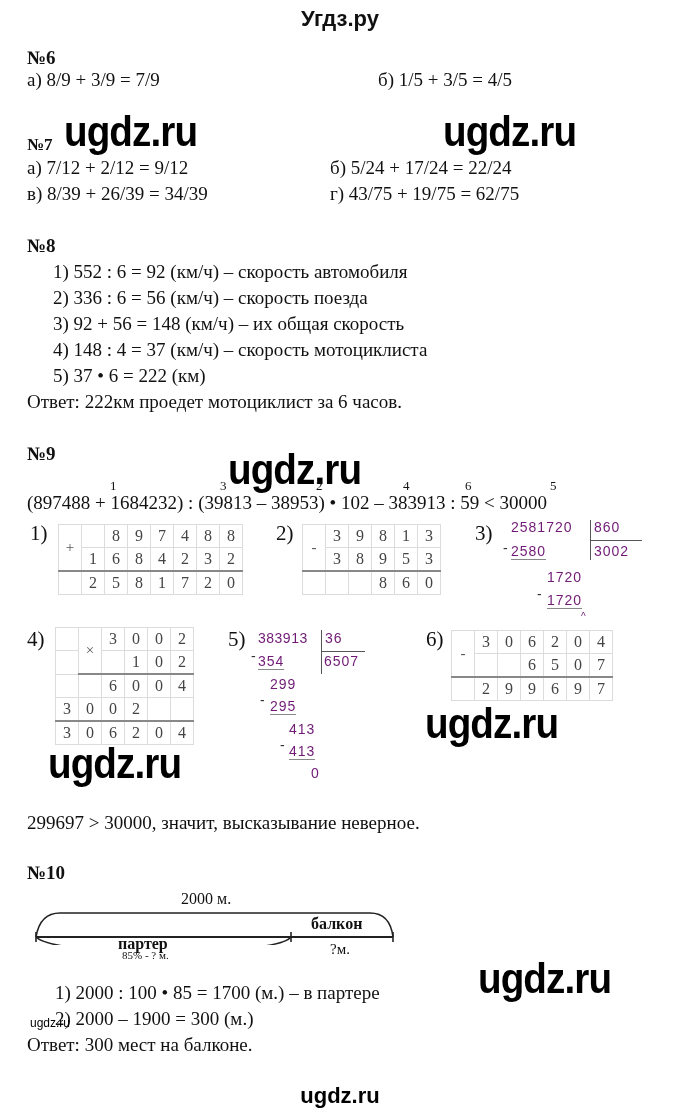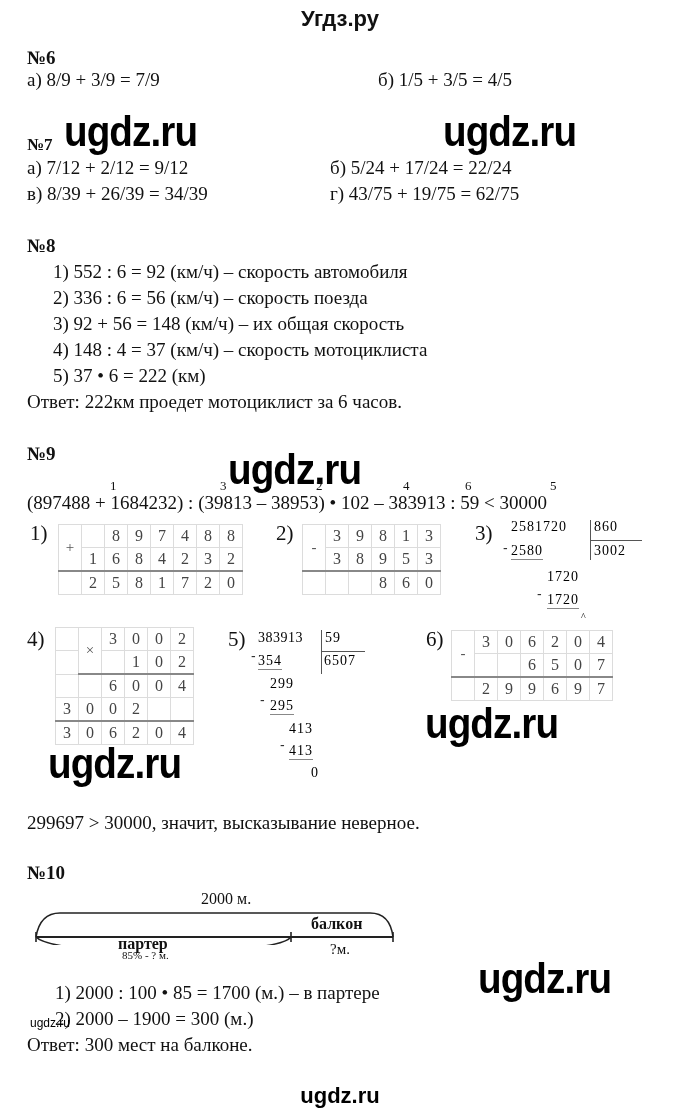--- a/index.html
+++ b/index.html
@@ -13,21 +13,21 @@
   .wm-small { font-family:"Liberation Sans", sans-serif; font-weight:bold; font-size:22px; color:#000; }
   .wm-tiny { font-family:"Liberation Sans", sans-serif; font-size:12px; color:#000; }
   .order { font-family:"Liberation Serif", serif; font-size:13px; }
 
   table.grid { border-collapse:collapse; position:absolute; }
   table.grid td { width:22px; height:22px; border:1px solid #dcdcdc; text-align:center; vertical-align:middle;
     font-family:"Liberation Serif", serif; font-size:16px; color:#444; padding:0; }
   table.grid tr.sep td { border-top:2px solid #888; }
   table.grid td.op { color:#555; font-size:15px; }
 
-  .ld { font-family:Liberation Serif, serif; font-size:14px; color:#000000; letter-spacing:1px; }
+  .ld { font-family:Liberation Sans, sans-serif; font-size:14px; color:#701a75; letter-spacing:1px; }
   .uline { border-bottom:1.5px solid #888; }
   .vline { position:absolute; border-left:1.5px solid #555; }
   .hline { position:absolute; border-top:1.5px solid #555; }
   .minus { font-family:"Liberation Sans", sans-serif; font-size:14px; color:#333; }
 </style>
 </head>
 <body>
 
 <div class="abs site-title">Угдз.ру</div>
 
@@ -183,21 +183,21 @@
         <td>0</td>
         <td>4</td>
   </tr>
 </tbody>
   </table>
 
 <div class="abs txt" style="left:228px; top:627px; font-size:21px;">5)</div>
 <div>
   <div class="abs ld" style="left:258px; top:630px; letter-spacing:0.5px;">383913</div>
   <div class="vline" style="left:321px; top:630px; height:44px;"></div>
-  <div class="abs ld" style="left:325px; top:630px;">59</div>
+  <div class="abs ld" style="left:325px; top:630px;">36</div>
   <div class="hline" style="left:321px; top:651px; width:44px;"></div>
   <div class="abs ld" style="left:324px; top:653px;">6507</div>
   <div class="abs minus" style="left:251px; top:648px;">-</div>
   <div class="abs ld uline" style="left:258px; top:653px;">354</div>
   <div class="abs ld" style="left:270px; top:676px;text-align:right;">299</div>
   <div class="abs minus" style="left:260px; top:692px;">-</div>
   <div class="abs ld uline" style="left:270px; top:698px;text-align:center;">295</div>
   <div class="abs ld" style="left:289px; top:721px;">413</div>
   <div class="abs minus" style="left:280px; top:737px;">-</div>
   <div class="abs ld uline" style="left:289px; top:743px;">413</div>
@@ -235,21 +235,21 @@
   </tr>
 </tbody>
   </table>
 
 <div class="abs wm" style="left:425px; top:700px;">ugdz.ru</div>
 <div class="abs wm" style="left:48px; top:740px;">ugdz.ru</div>
 
 <div class="abs txt" style="left:27px; top:812px;">299697 &gt; 30000, значит, высказывание неверное.</div>
 
 <div class="abs hdr" style="left:27px; top:862px;">№10</div>
-<div class="abs serif" style="left:181px; top:890px; font-size:16px;margin-left:20px;">2000 м.</div>
+<div class="abs serif" style="left:181px; top:890px; font-size:16px;">2000 м.</div>
 <svg class="abs" style="left:30px; top:905px;" width="370" height="40">
   <path d="M6,32 Q10,8 30,8 L340,8 Q360,8 363,32" fill="none" stroke="#222" stroke-width="1.6"></path>
   <line x1="6" y1="32" x2="363" y2="32" stroke="#222" stroke-width="2"></line>
   <line x1="6" y1="27" x2="6" y2="37" stroke="#222" stroke-width="1.6"></line>
   <line x1="261" y1="27" x2="261" y2="37" stroke="#222" stroke-width="1.6"></line>
   <line x1="363" y1="27" x2="363" y2="37" stroke="#222" stroke-width="1.6"></line>
   <path d="M6,32 Q20,46 130,46 Q250,46 261,32" fill="none" stroke="#222" stroke-width="1.6"></path>
 </svg>
 <div class="abs serif" style="left:118px; top:915px; font-size:16px; font-weight:bold;margin-top:20px;">партер</div>
 <div class="abs serif" style="left:311px; top:915px; font-size:16px; font-weight:bold;">балкон</div>

